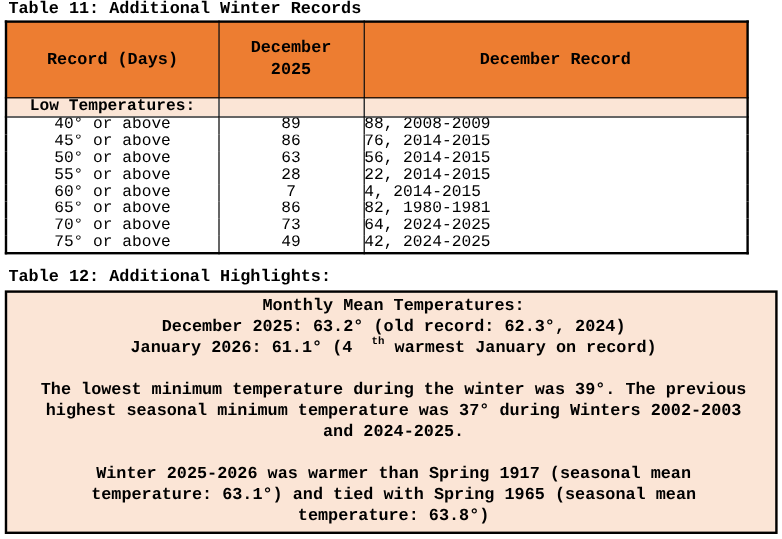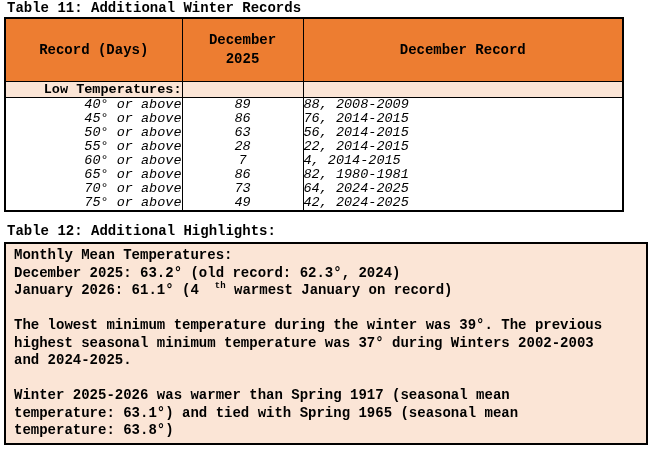--- a/index.html
+++ b/index.html
@@ -55,39 +55,39 @@
     height: 15px;
     line-height: 15px;
   }
   tr.data-row td {
     border-left: 1px solid var(--border, #000);
     border-right: 1px solid var(--border, #000);
     border-top: none;
     border-bottom: none;
     height: 14px;
     line-height: 14px;
-    font-style: italic;
   }
-  td.c1 { padding-left: 7px; text-align: right; }
+  td.c1 { padding-left: 7px; text-align: center; }
   td.c2 { text-align: center; }
   td.c3 { padding-left: 10px; text-align: left; }
   .highlights-box {
     box-sizing: border-box;
     width: 644px;
     margin: 3px 0 0 4px;
     border: 2px solid var(--border, #000);
     background: var(--box_bg, #FBE5D6);
     padding: 3px 4px 3px 8px;
     font-weight: bold;
     font-size: 14px;
   }
   .hl-line {
     line-height: 17.5px;
     min-height: 17.5px;
     white-space: pre-wrap;
+    text-align: center;
   }
   .hl-line sup {
     font-size: 9px;
     vertical-align: super;
     line-height: 0;
     margin-left: 16px;
   }
 </style>
 </head>
 <body>

